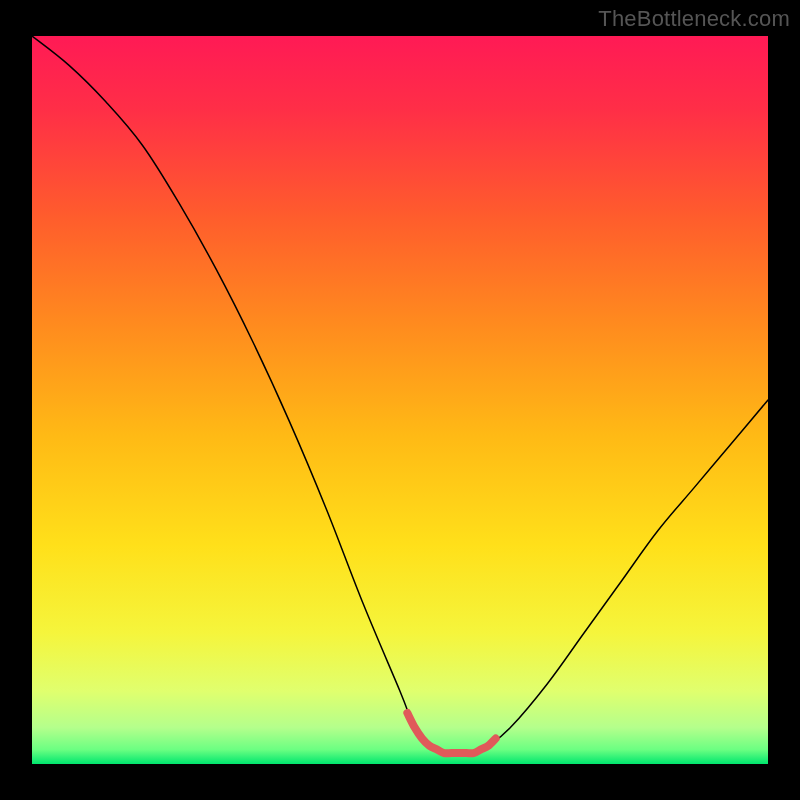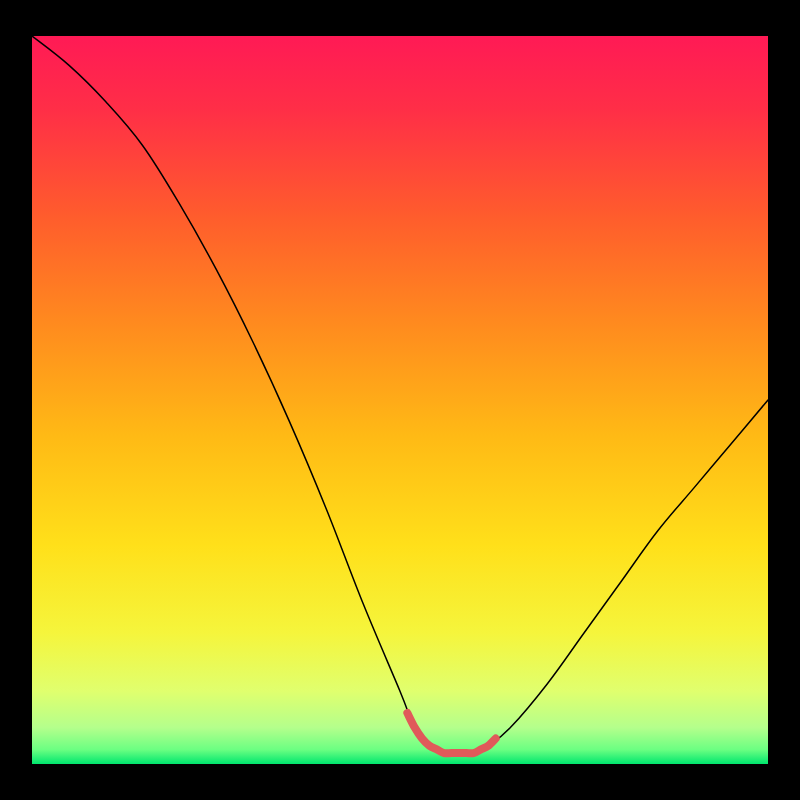--- a/index.html
+++ b/index.html
@@ -35,20 +35,21 @@
     height: 728px;
   }
   svg.plot {
     display: block;
   }
 </style>
 </head>
 <body>
 
 <div class="canvas">
+  <div class="watermark">TheBottleneck.com</div>
 
   <div class="plot-area-wrapper">
     <svg class="plot" width="736" height="728" viewBox="0 0 736 728" xmlns="http://www.w3.org/2000/svg">
       <defs>
         <linearGradient id="bg-grad" x1="0" y1="0" x2="0" y2="1">
             <stop offset="0.00%" stop-color="#ff1a55"></stop>
             <stop offset="10.00%" stop-color="#ff2e47"></stop>
             <stop offset="25.00%" stop-color="#ff5d2c"></stop>
             <stop offset="40.00%" stop-color="#ff8c1e"></stop>
             <stop offset="55.00%" stop-color="#ffba15"></stop>

